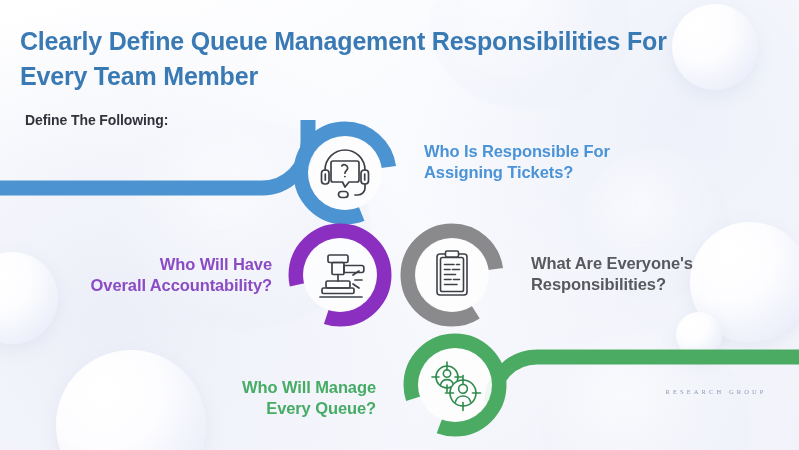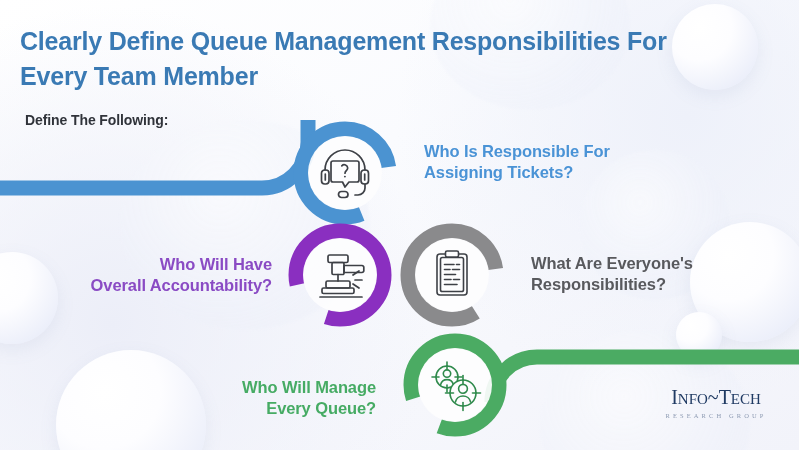--- a/index.html
+++ b/index.html
@@ -214,17 +214,16 @@
     <span>What Are Everyone's</span><br>
     <span>Responsibilities?</span>
   </div>
 
   <div class="cap cap-green">
     <span>Who Will Manage</span><br>
     <span>Every Queue?</span>
   </div>
 
   <div class="logo">
-    <div class="logo-main"><span>I</span><span class="sm">NFO</span><span>~</span><span>T</span><span class="sm">ECH</span></div>
     <div class="logo-sub">RESEARCH GROUP</div>
   </div>
 
 </div>
 
 </body></html>

